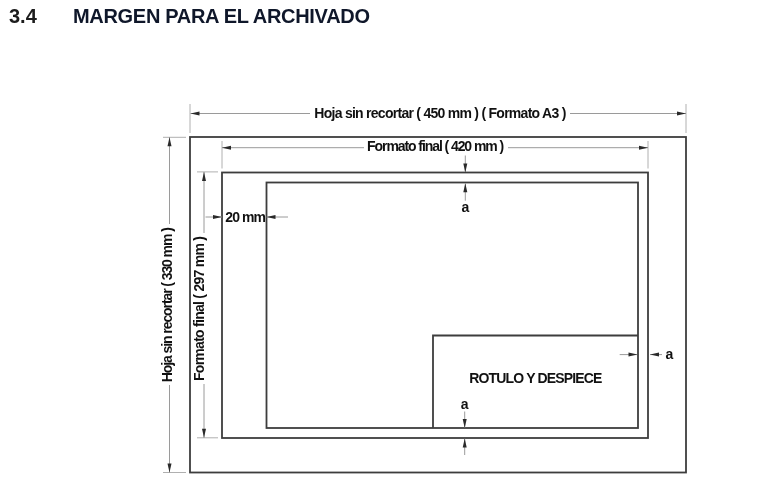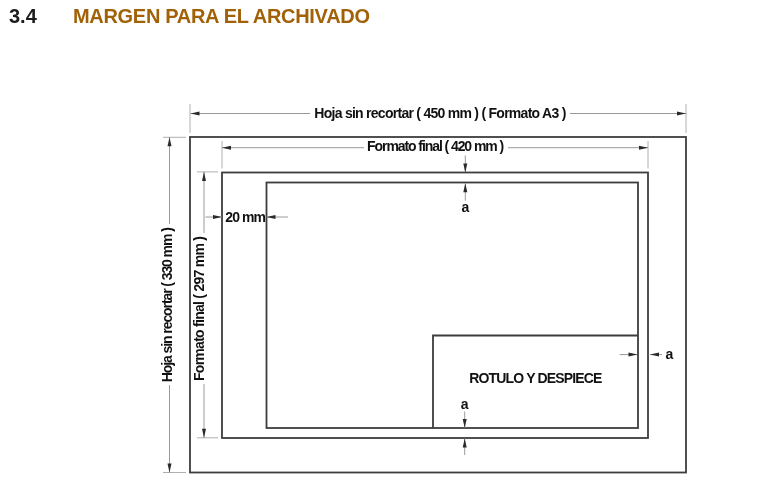--- a/index.html
+++ b/index.html
@@ -1,19 +1,19 @@
 <!DOCTYPE html>
 <html><head>
 <meta charset="utf-8">
 <style>
   html,body{margin:0;padding:0;background:#ffffff;}
   #page{position:relative;width:779px;height:489px;background:#ffffff;overflow:hidden;
         font-family:"Liberation Sans", sans-serif;}
   .h-num{position:absolute;left:9px;top:4.6px;font-size:20px;line-height:normal;font-weight:bold;color:#1c1c1c;}
-  .h-txt{position:absolute;left:73px;top:4.6px;font-size:20px;line-height:normal;font-weight:bold;color:#a16207;letter-spacing:-0.31px;}
+  .h-txt{position:absolute;left:73px;top:4.6px;font-size:20px;line-height:normal;font-weight:bold;color:#0f172a;letter-spacing:-0.31px;}
   .para{position:absolute;left:9px;top:49.5px;font-size:21px;line-height:normal;color:#3a3a3a;letter-spacing:-0.6px;white-space:nowrap;}
   svg{position:absolute;left:0;top:0;}
   .dim{stroke:#9a9a9a;stroke-width:1;}
   .ext{stroke:#b0b0b0;stroke-width:1;}
   .rect{stroke:#3d3d3d;stroke-width:1.8;fill:none;}
   .arr{fill:#2a2a2a;}
   .lbl{font-family:"Liberation Sans", sans-serif;font-size:14px;font-weight:bold;fill:#111111;}
 </style>
 </head>
 <body>

